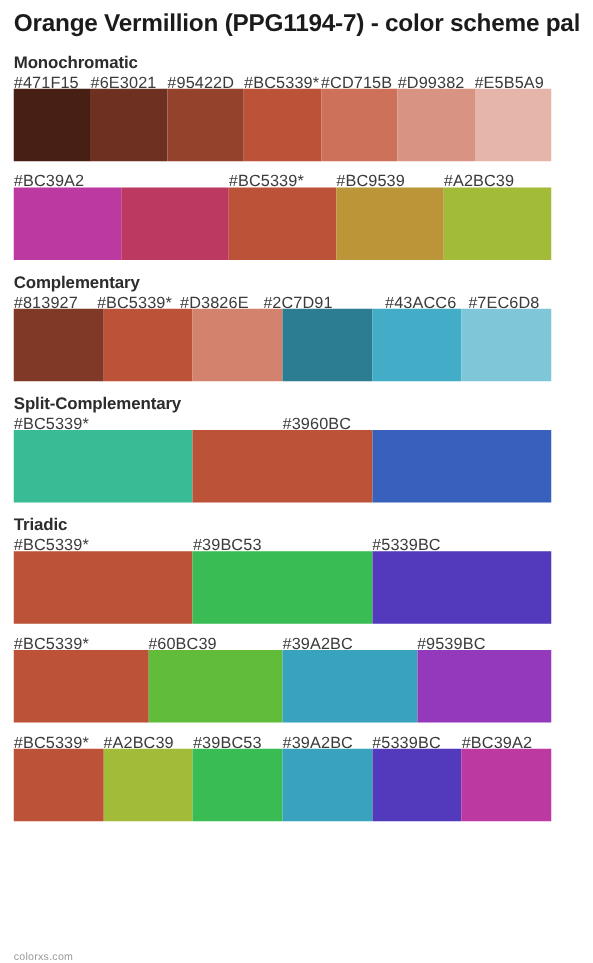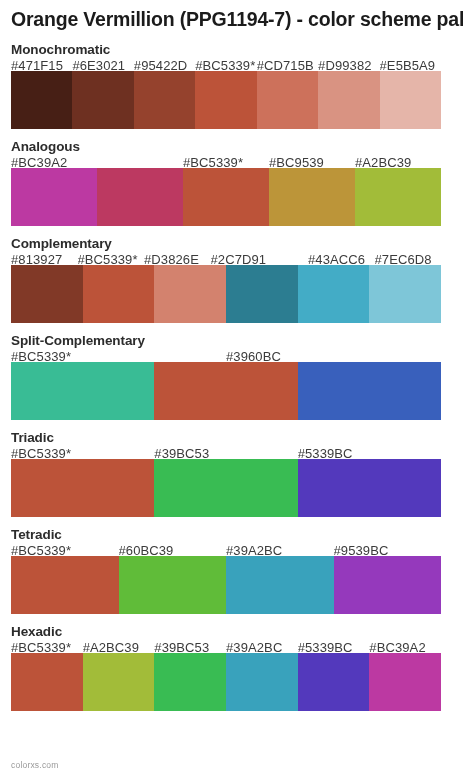--- a/index.html
+++ b/index.html
@@ -102,21 +102,20 @@
           <div class="swatch" title="#471F15" style="flex: 1 1 0px; background: rgb(71, 31, 21);"></div>
           <div class="swatch" title="#6E3021" style="flex: 1 1 0px; background: rgb(110, 48, 33);"></div>
           <div class="swatch" title="#95422D" style="flex: 1 1 0px; background: rgb(149, 66, 45);"></div>
           <div class="swatch" title="#BC5339*" style="flex: 1 1 0px; background: rgb(188, 83, 57);"></div>
           <div class="swatch" title="#CD715B" style="flex: 1 1 0px; background: rgb(205, 113, 91);"></div>
           <div class="swatch" title="#D99382" style="flex: 1 1 0px; background: rgb(217, 147, 130);"></div>
           <div class="swatch" title="#E5B5A9" style="flex: 1 1 0px; background: rgb(229, 181, 169);"></div>
         </div>
       </div>
       <div class="scheme-section">
-        <div class="scheme-title">Analogous</div>
         <div class="swatch-labels">
           <div class="swatch-label" style="flex: 1 1 0px;">#BC39A2</div>
           <div class="swatch-label" style="flex: 1 1 0px; margin-top: 48px;">#BC3961</div>
           <div class="swatch-label" style="flex: 1 1 0px;">#BC5339*</div>
           <div class="swatch-label" style="flex: 1 1 0px;">#BC9539</div>
           <div class="swatch-label" style="flex: 1 1 0px;">#A2BC39</div>
         </div>
         <div class="swatch-band">
           <div class="swatch" title="#BC39A2" style="flex: 1 1 0px; background: rgb(188, 57, 162);"></div>
           <div class="swatch" title="#BC3961" style="flex: 1 1 0px; background: rgb(188, 57, 97);"></div>
@@ -163,36 +162,34 @@
           <div class="swatch-label" style="flex: 1 1 0px;">#39BC53</div>
           <div class="swatch-label" style="flex: 1 1 0px;">#5339BC</div>
         </div>
         <div class="swatch-band">
           <div class="swatch" title="#BC5339*" style="flex: 1 1 0px; background: rgb(188, 83, 57);"></div>
           <div class="swatch" title="#39BC53" style="flex: 1 1 0px; background: rgb(57, 188, 83);"></div>
           <div class="swatch" title="#5339BC" style="flex: 1 1 0px; background: rgb(83, 57, 188);"></div>
         </div>
       </div>
       <div class="scheme-section">
-        <div class="scheme-title">Tetradic</div>
         <div class="swatch-labels">
           <div class="swatch-label" style="flex: 1 1 0px;">#BC5339*</div>
           <div class="swatch-label" style="flex: 1 1 0px;">#60BC39</div>
           <div class="swatch-label" style="flex: 1 1 0px;">#39A2BC</div>
           <div class="swatch-label" style="flex: 1 1 0px;">#9539BC</div>
         </div>
         <div class="swatch-band">
           <div class="swatch" title="#BC5339*" style="flex: 1 1 0px; background: rgb(188, 83, 57);"></div>
           <div class="swatch" title="#60BC39" style="flex: 1 1 0px; background: rgb(96, 188, 57);"></div>
           <div class="swatch" title="#39A2BC" style="flex: 1 1 0px; background: rgb(57, 162, 188);"></div>
           <div class="swatch" title="#9539BC" style="flex: 1 1 0px; background: rgb(149, 57, 188);"></div>
         </div>
       </div>
       <div class="scheme-section">
-        <div class="scheme-title">Hexadic</div>
         <div class="swatch-labels">
           <div class="swatch-label" style="flex: 1 1 0px;">#BC5339*</div>
           <div class="swatch-label" style="flex: 1 1 0px;">#A2BC39</div>
           <div class="swatch-label" style="flex: 1 1 0px;">#39BC53</div>
           <div class="swatch-label" style="flex: 1 1 0px;">#39A2BC</div>
           <div class="swatch-label" style="flex: 1 1 0px;">#5339BC</div>
           <div class="swatch-label" style="flex: 1 1 0px;">#BC39A2</div>
         </div>
         <div class="swatch-band">
           <div class="swatch" title="#BC5339*" style="flex: 1 1 0px; background: rgb(188, 83, 57);"></div>

